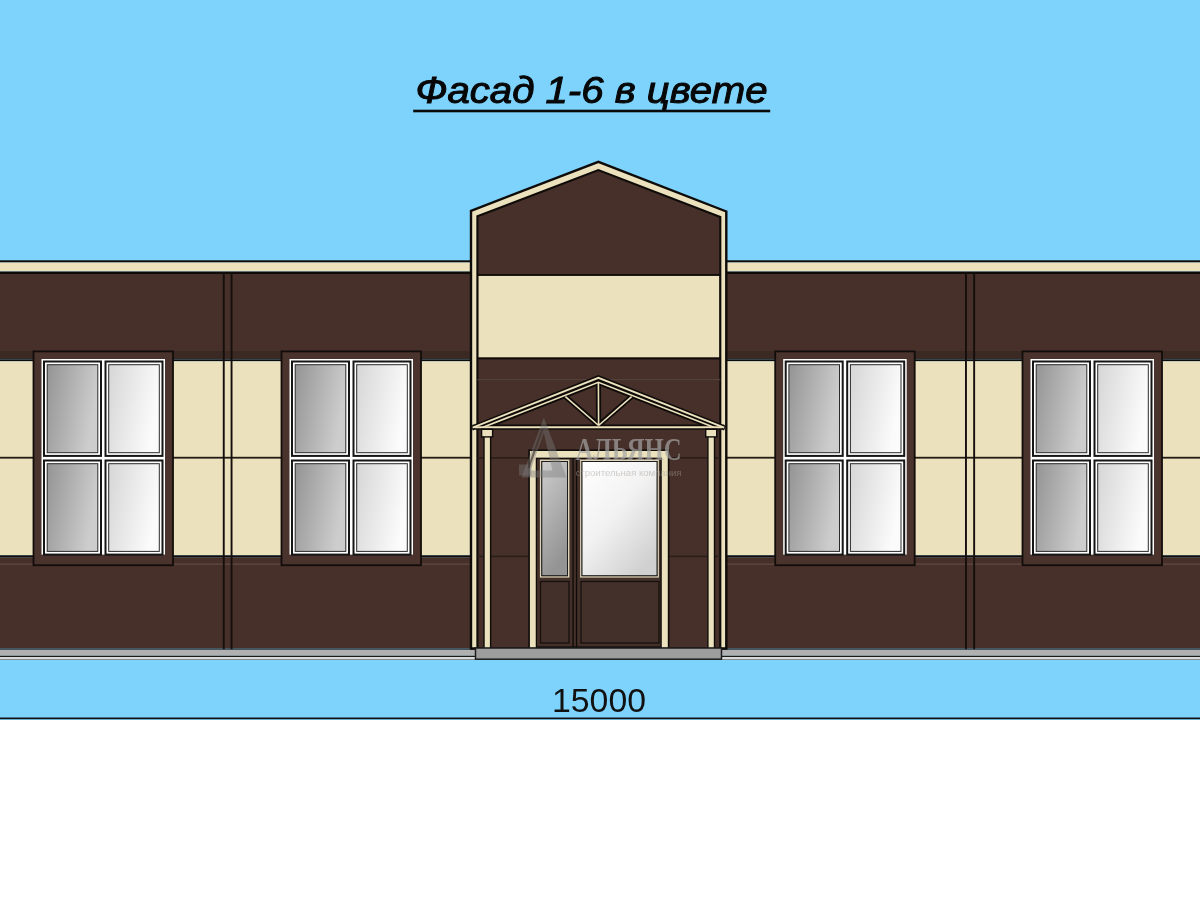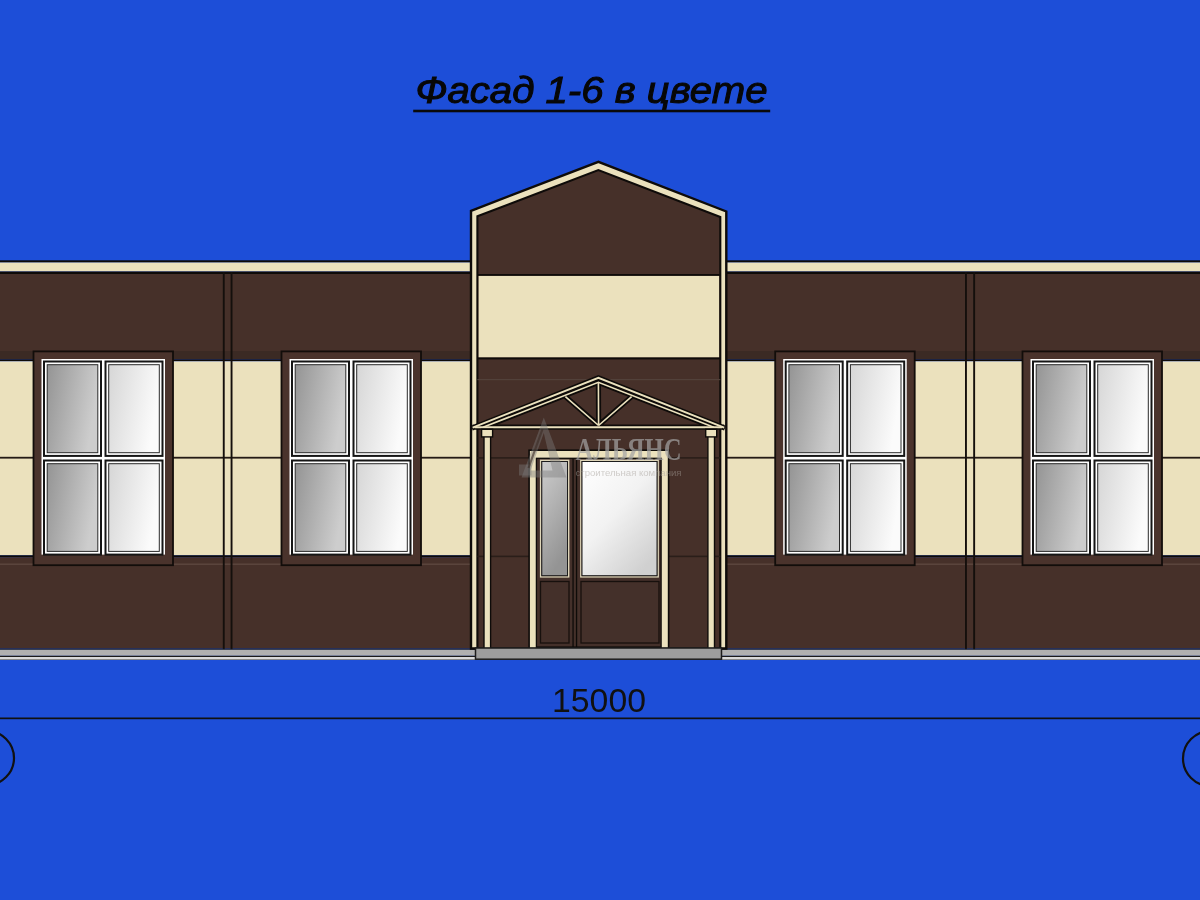--- a/index.html
+++ b/index.html
@@ -1,16 +1,16 @@
 <!DOCTYPE html>
 <html><head>
 <meta charset="utf-8">
 <style>
   html,body{margin:0;padding:0;background:#ffffff;}
-  #page{position:relative;width:1200px;height:900px;background:#1d4ed8;overflow:hidden;}
+  #page{position:relative;width:1200px;height:720px;background:#7dd3fc;overflow:hidden;}
   svg{position:absolute;left:0;top:0;}
   text{font-family:"Liberation Sans", sans-serif;}
 </style>
 </head>
 <body>
 <div id="page">
 <svg width="1200" height="900" viewBox="0 0 1200 900">
 <defs>
   <linearGradient id="wgl" x1="0" y1="0" x2="1" y2="0.3">
     <stop offset="0" stop-color="#949494"></stop>

